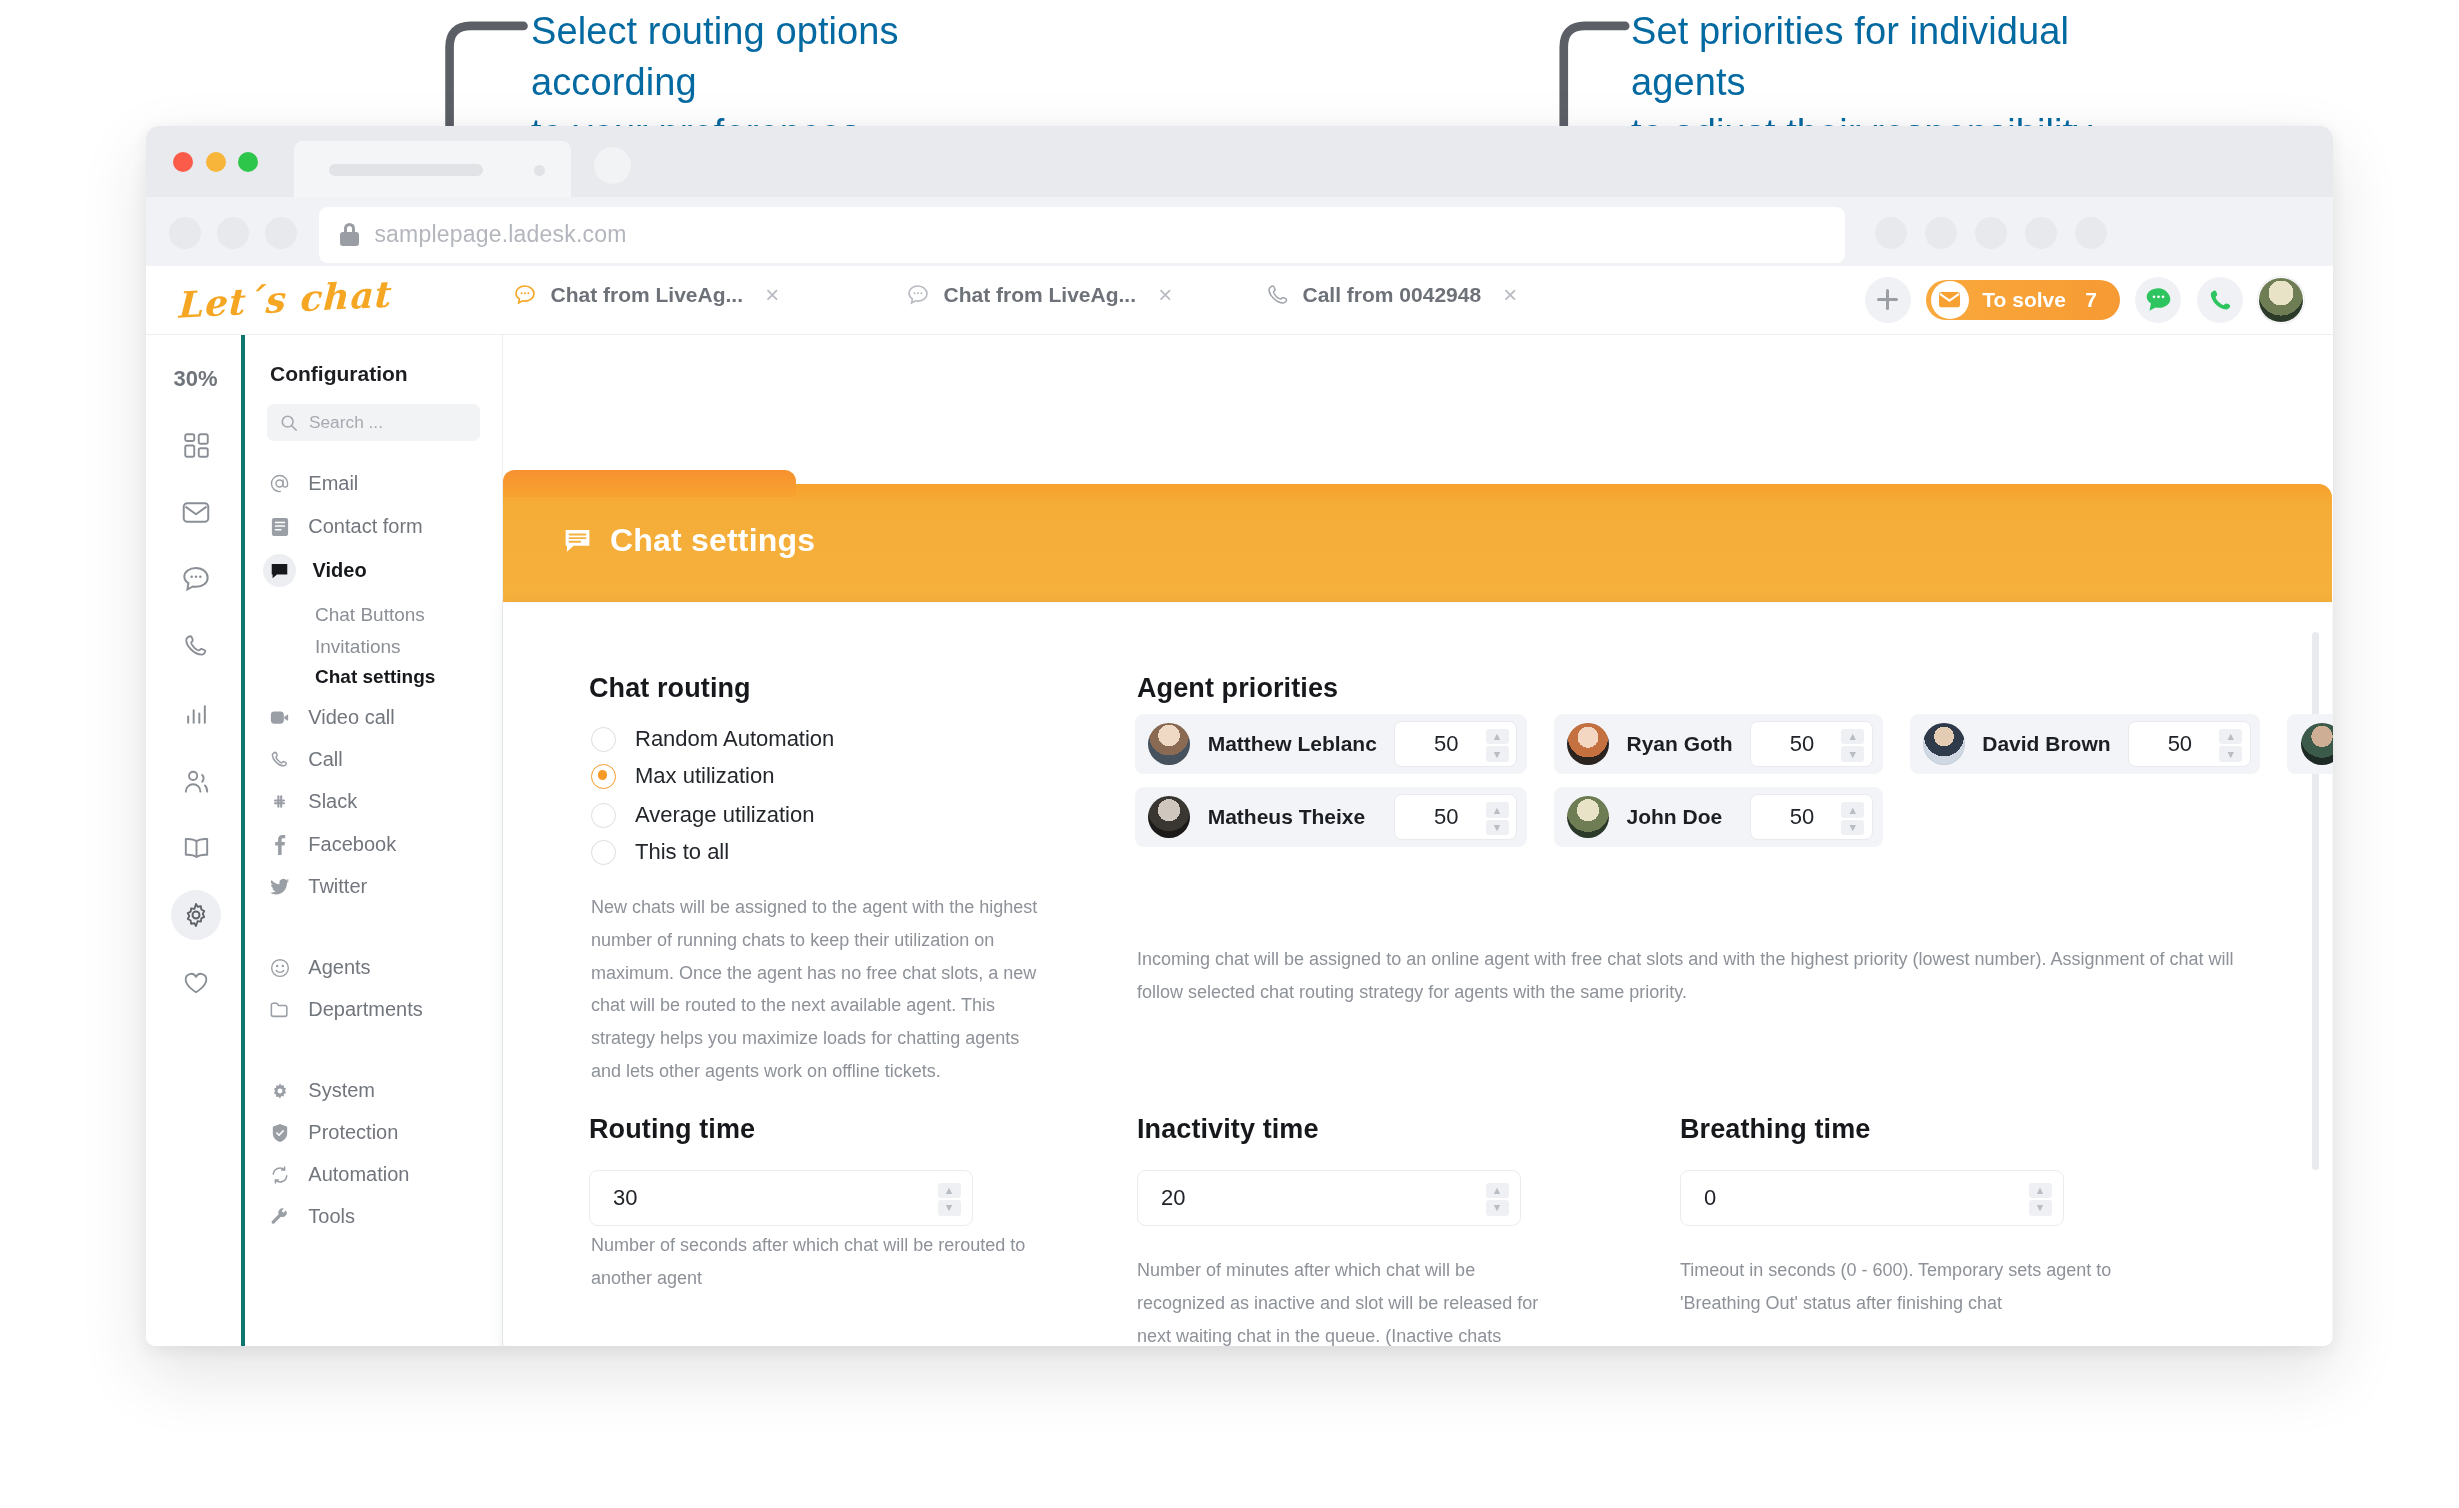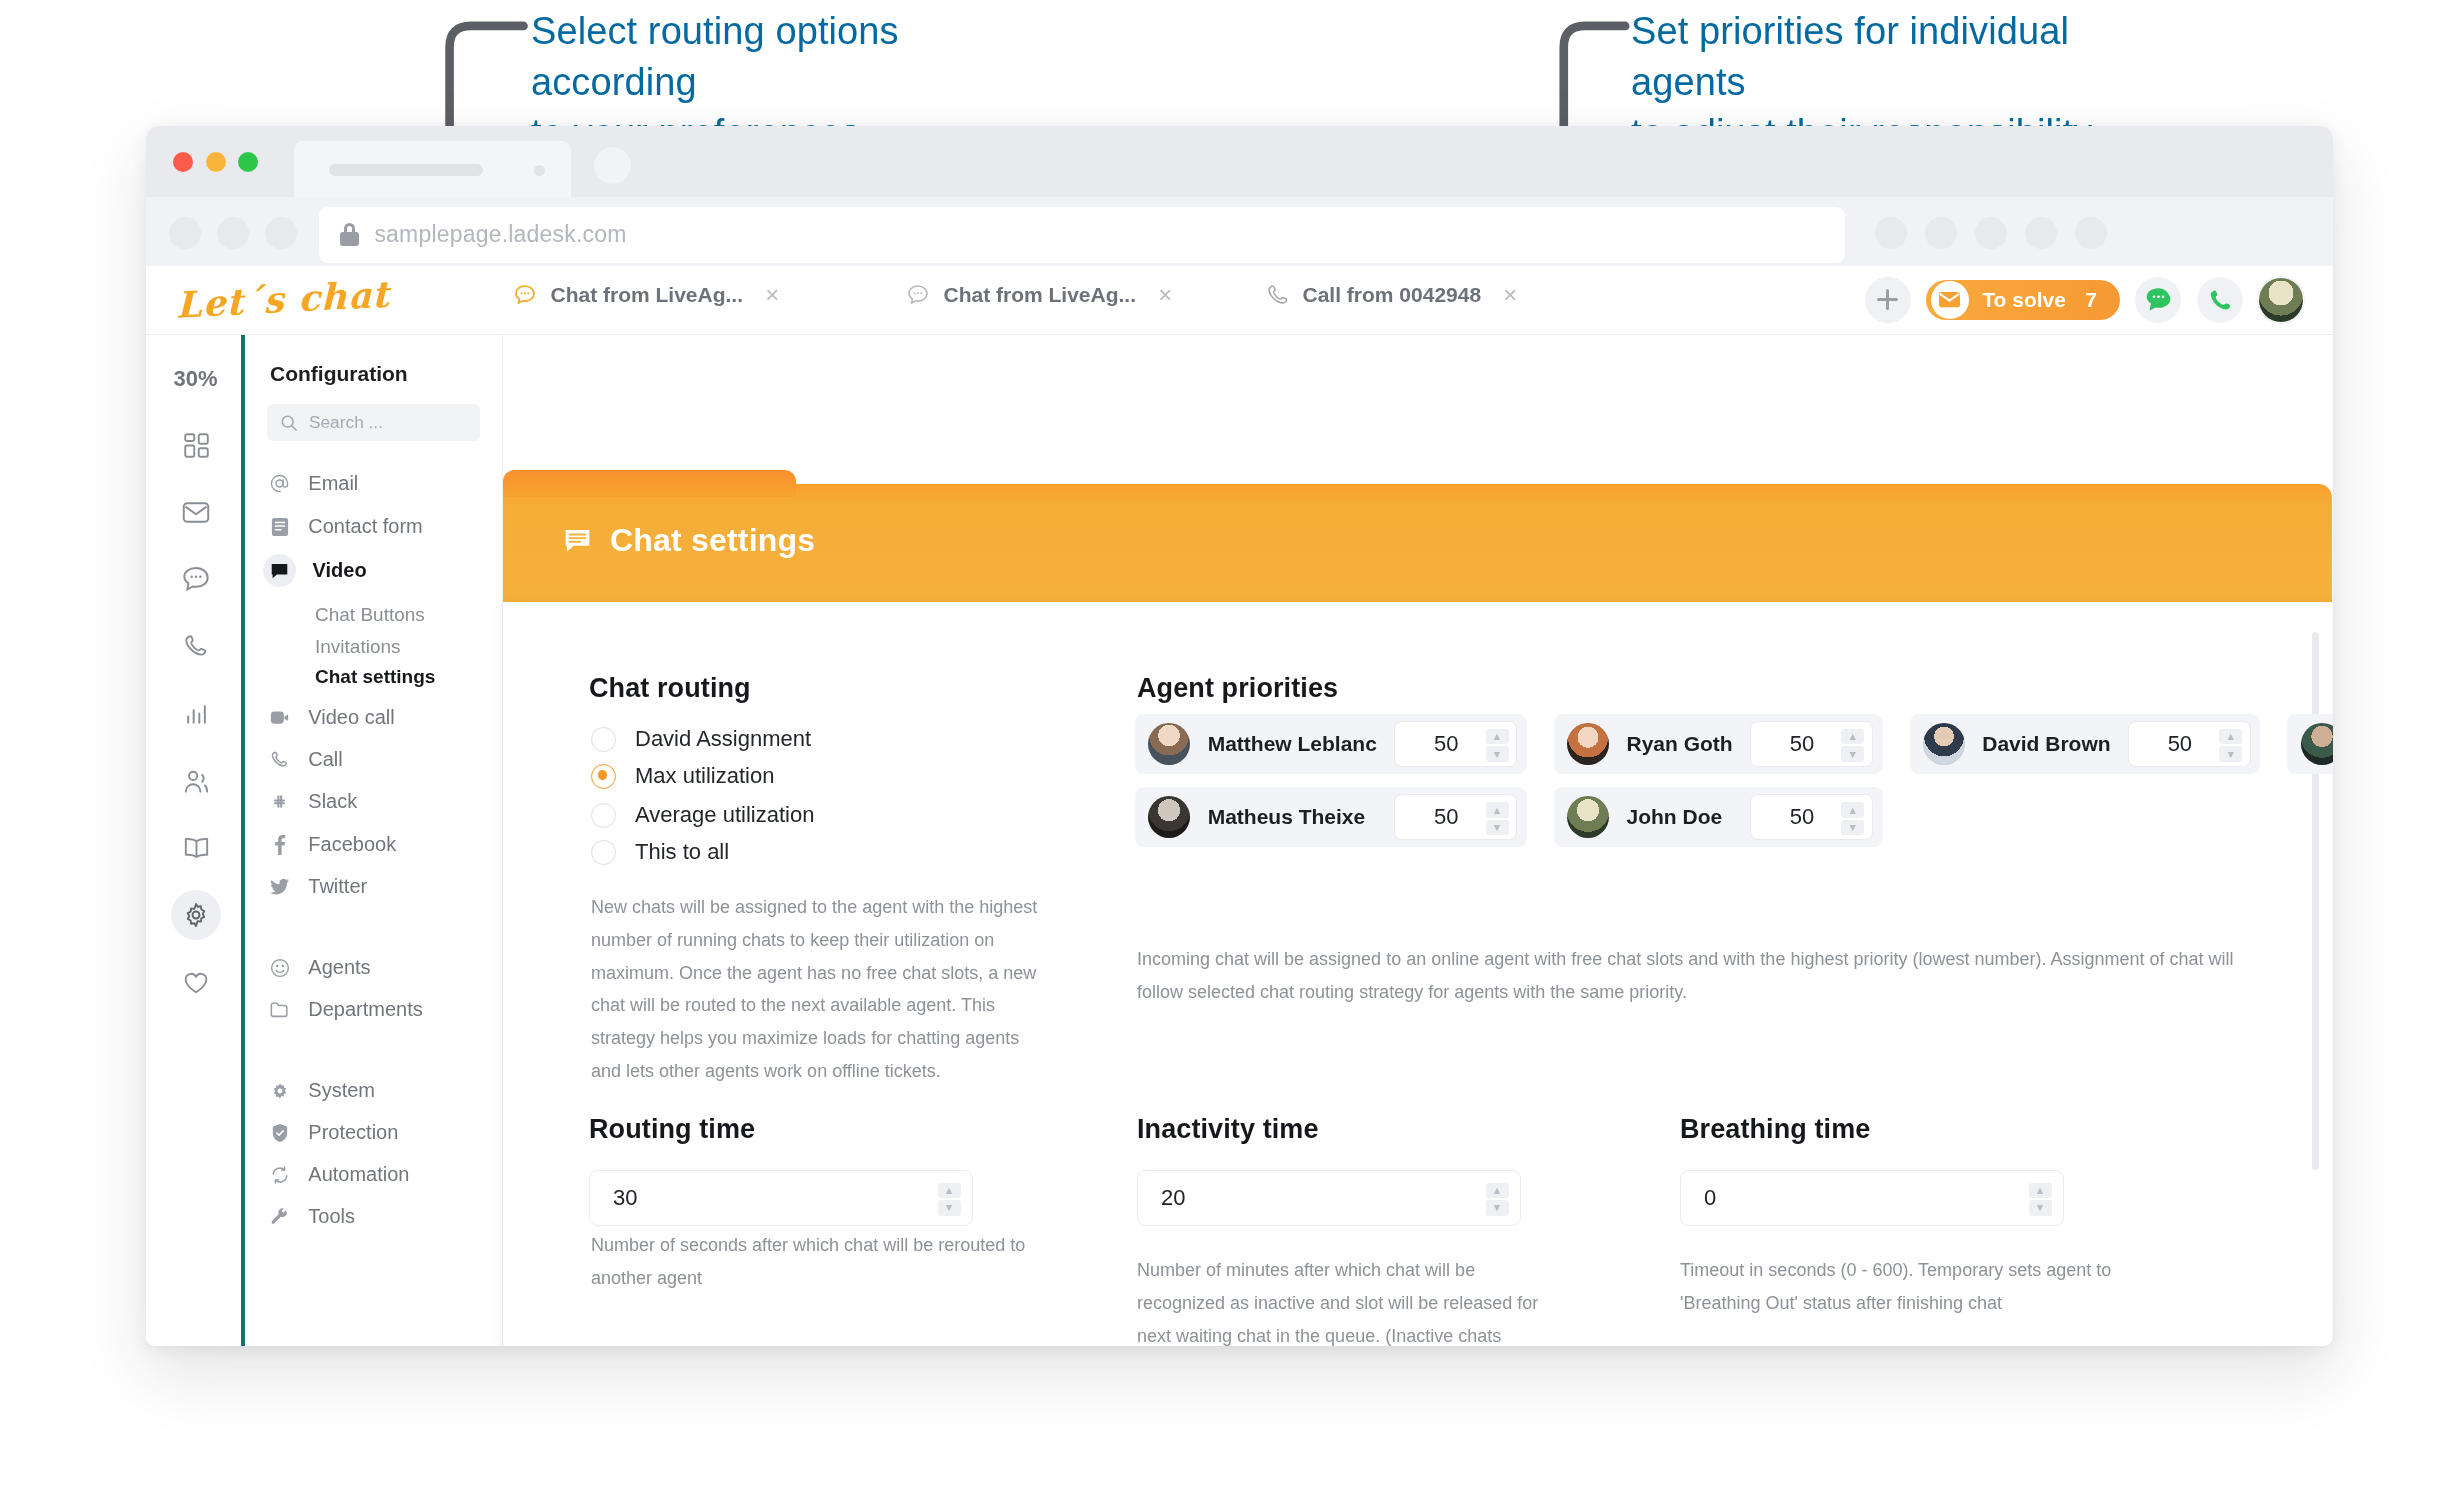--- a/index.html
+++ b/index.html
@@ -581,21 +581,21 @@
       </div>
     </div>
 
     <div id="content">
       <div id="scrollbar"></div>
 
       <h2 class="sec" id="h-routing">Chat routing</h2>
 
       <div class="radio-row" id="r-1">
         <span class="rdot-o"></span>
-        <span>David Assignment</span>
+        <span>Random Automation</span>
       </div>
       <div class="radio-row" id="r-2">
         <span class="rdot-o on"></span>
         <span>Max utilization</span>
       </div>
       <div class="radio-row" id="r-3">
         <span class="rdot-o"></span>
         <span>Average utilization</span>
       </div>
       <div class="radio-row" id="r-4">

